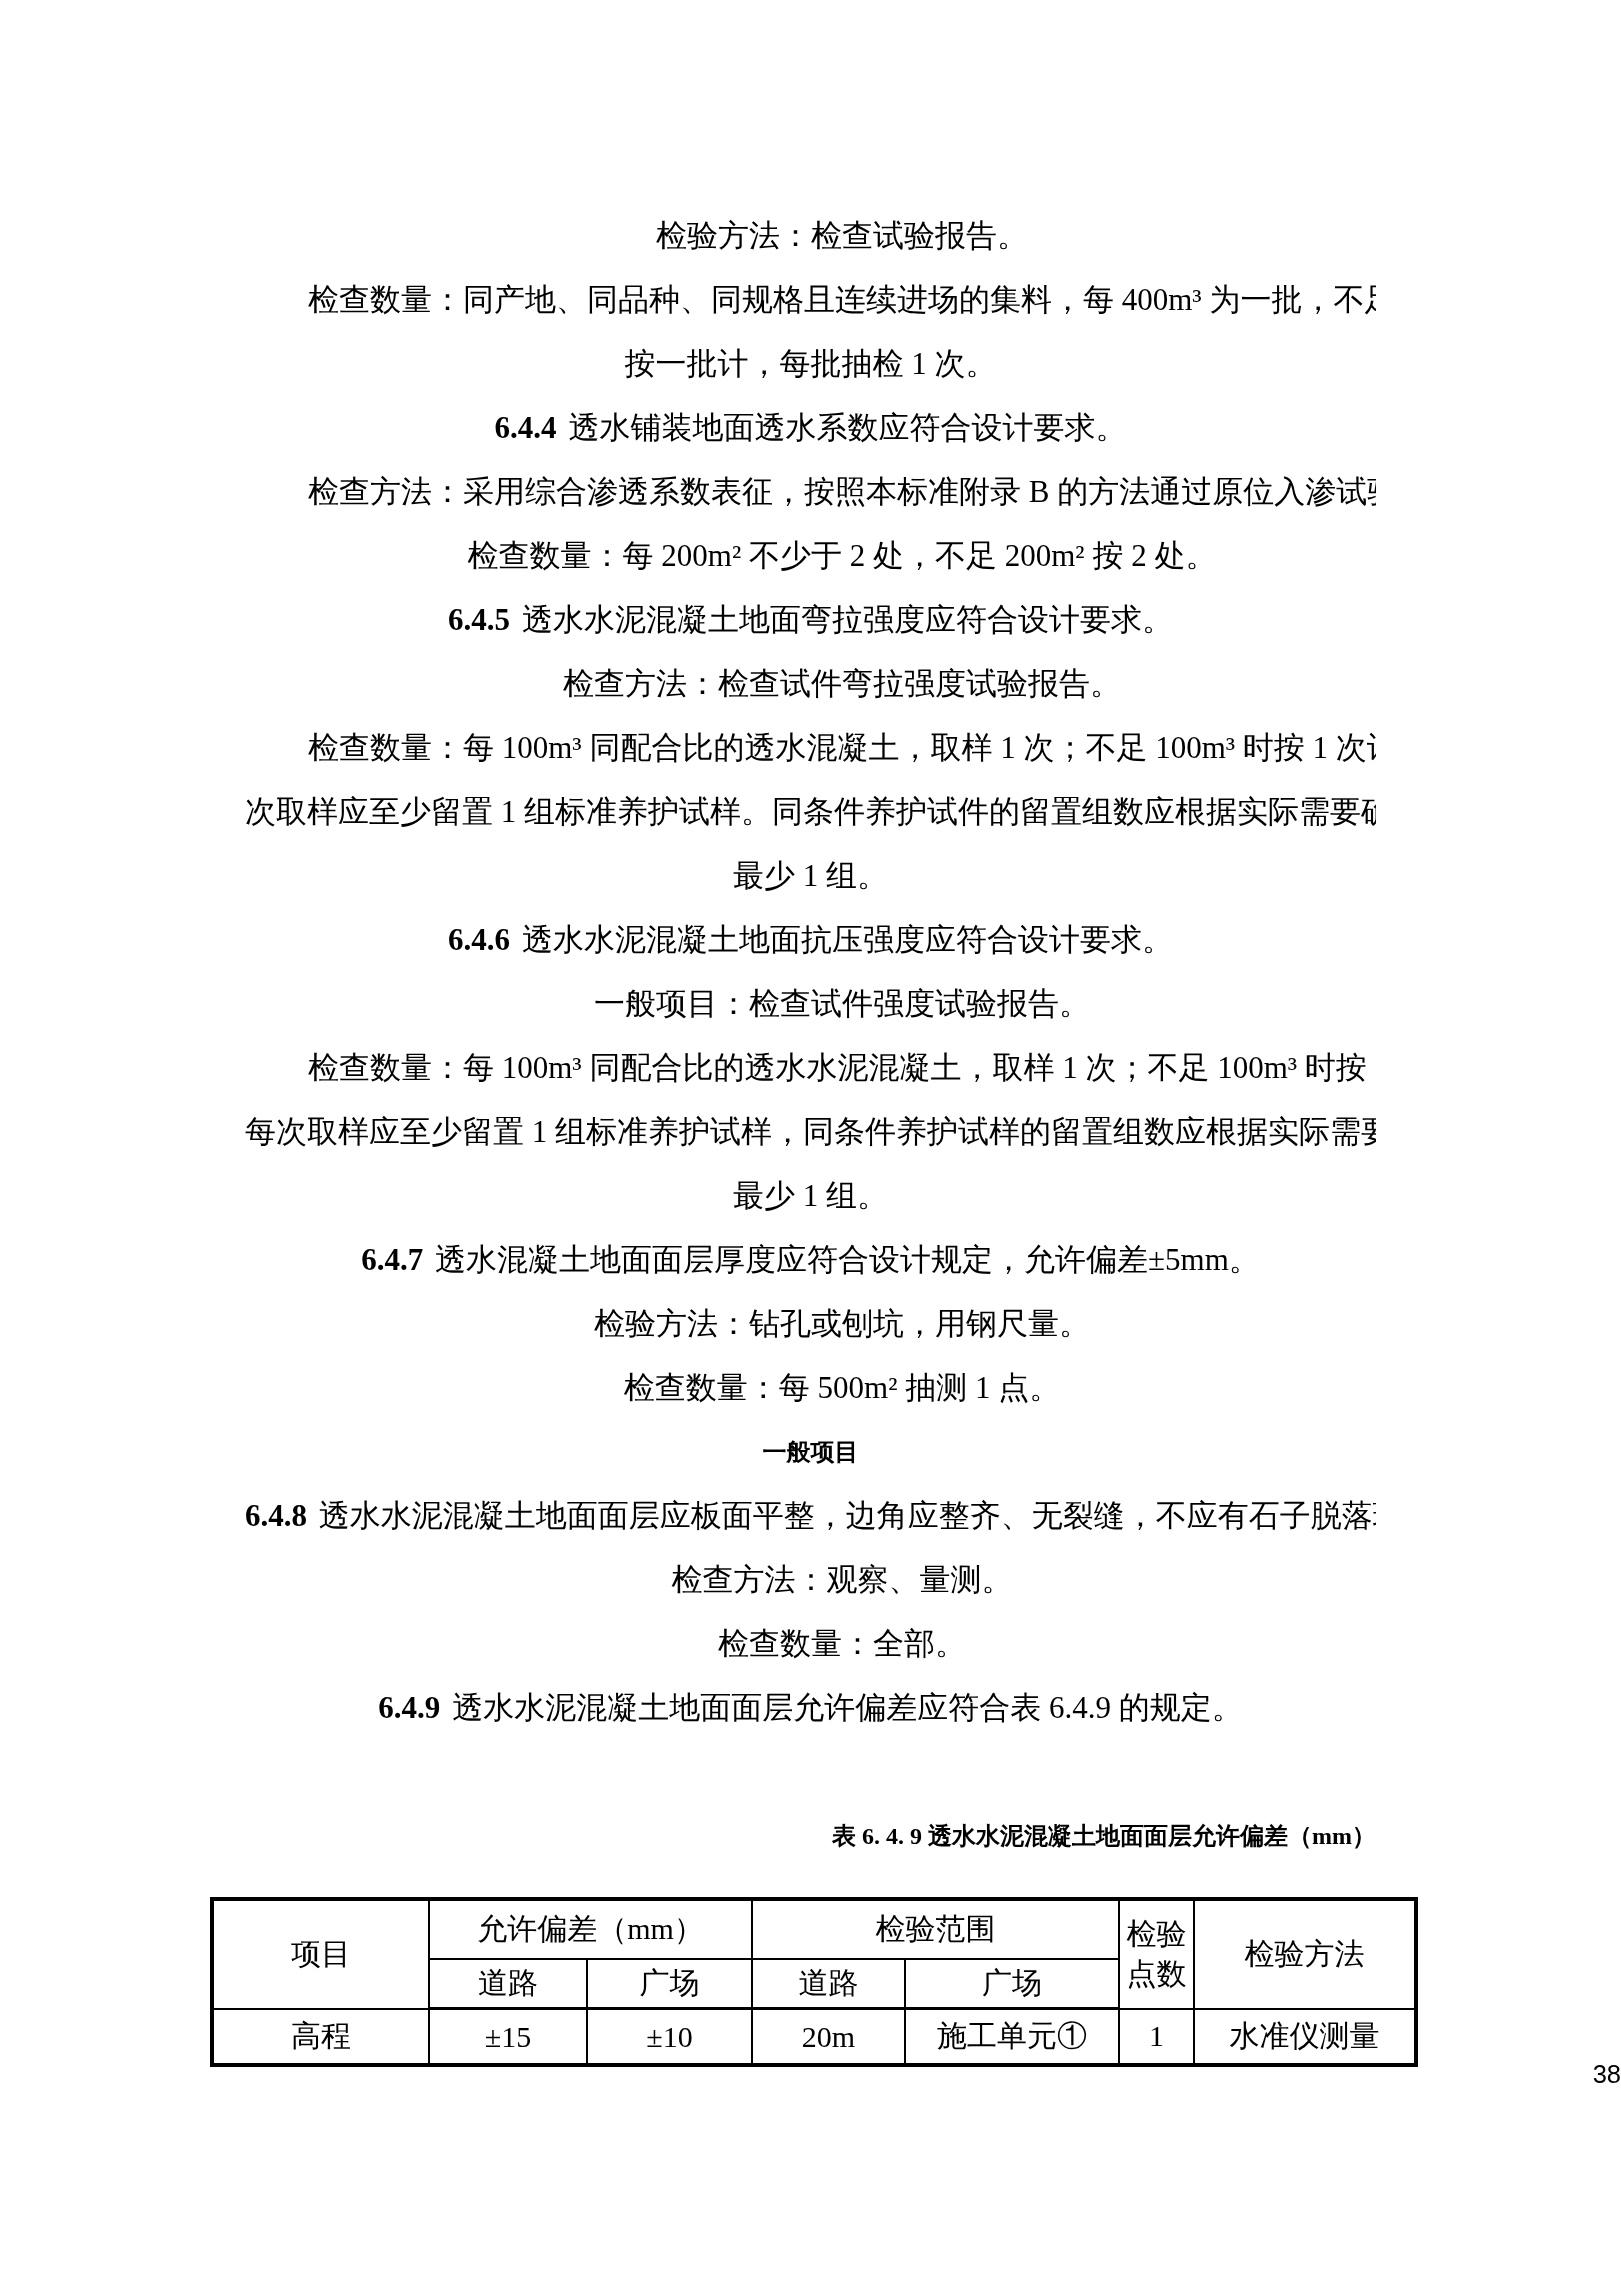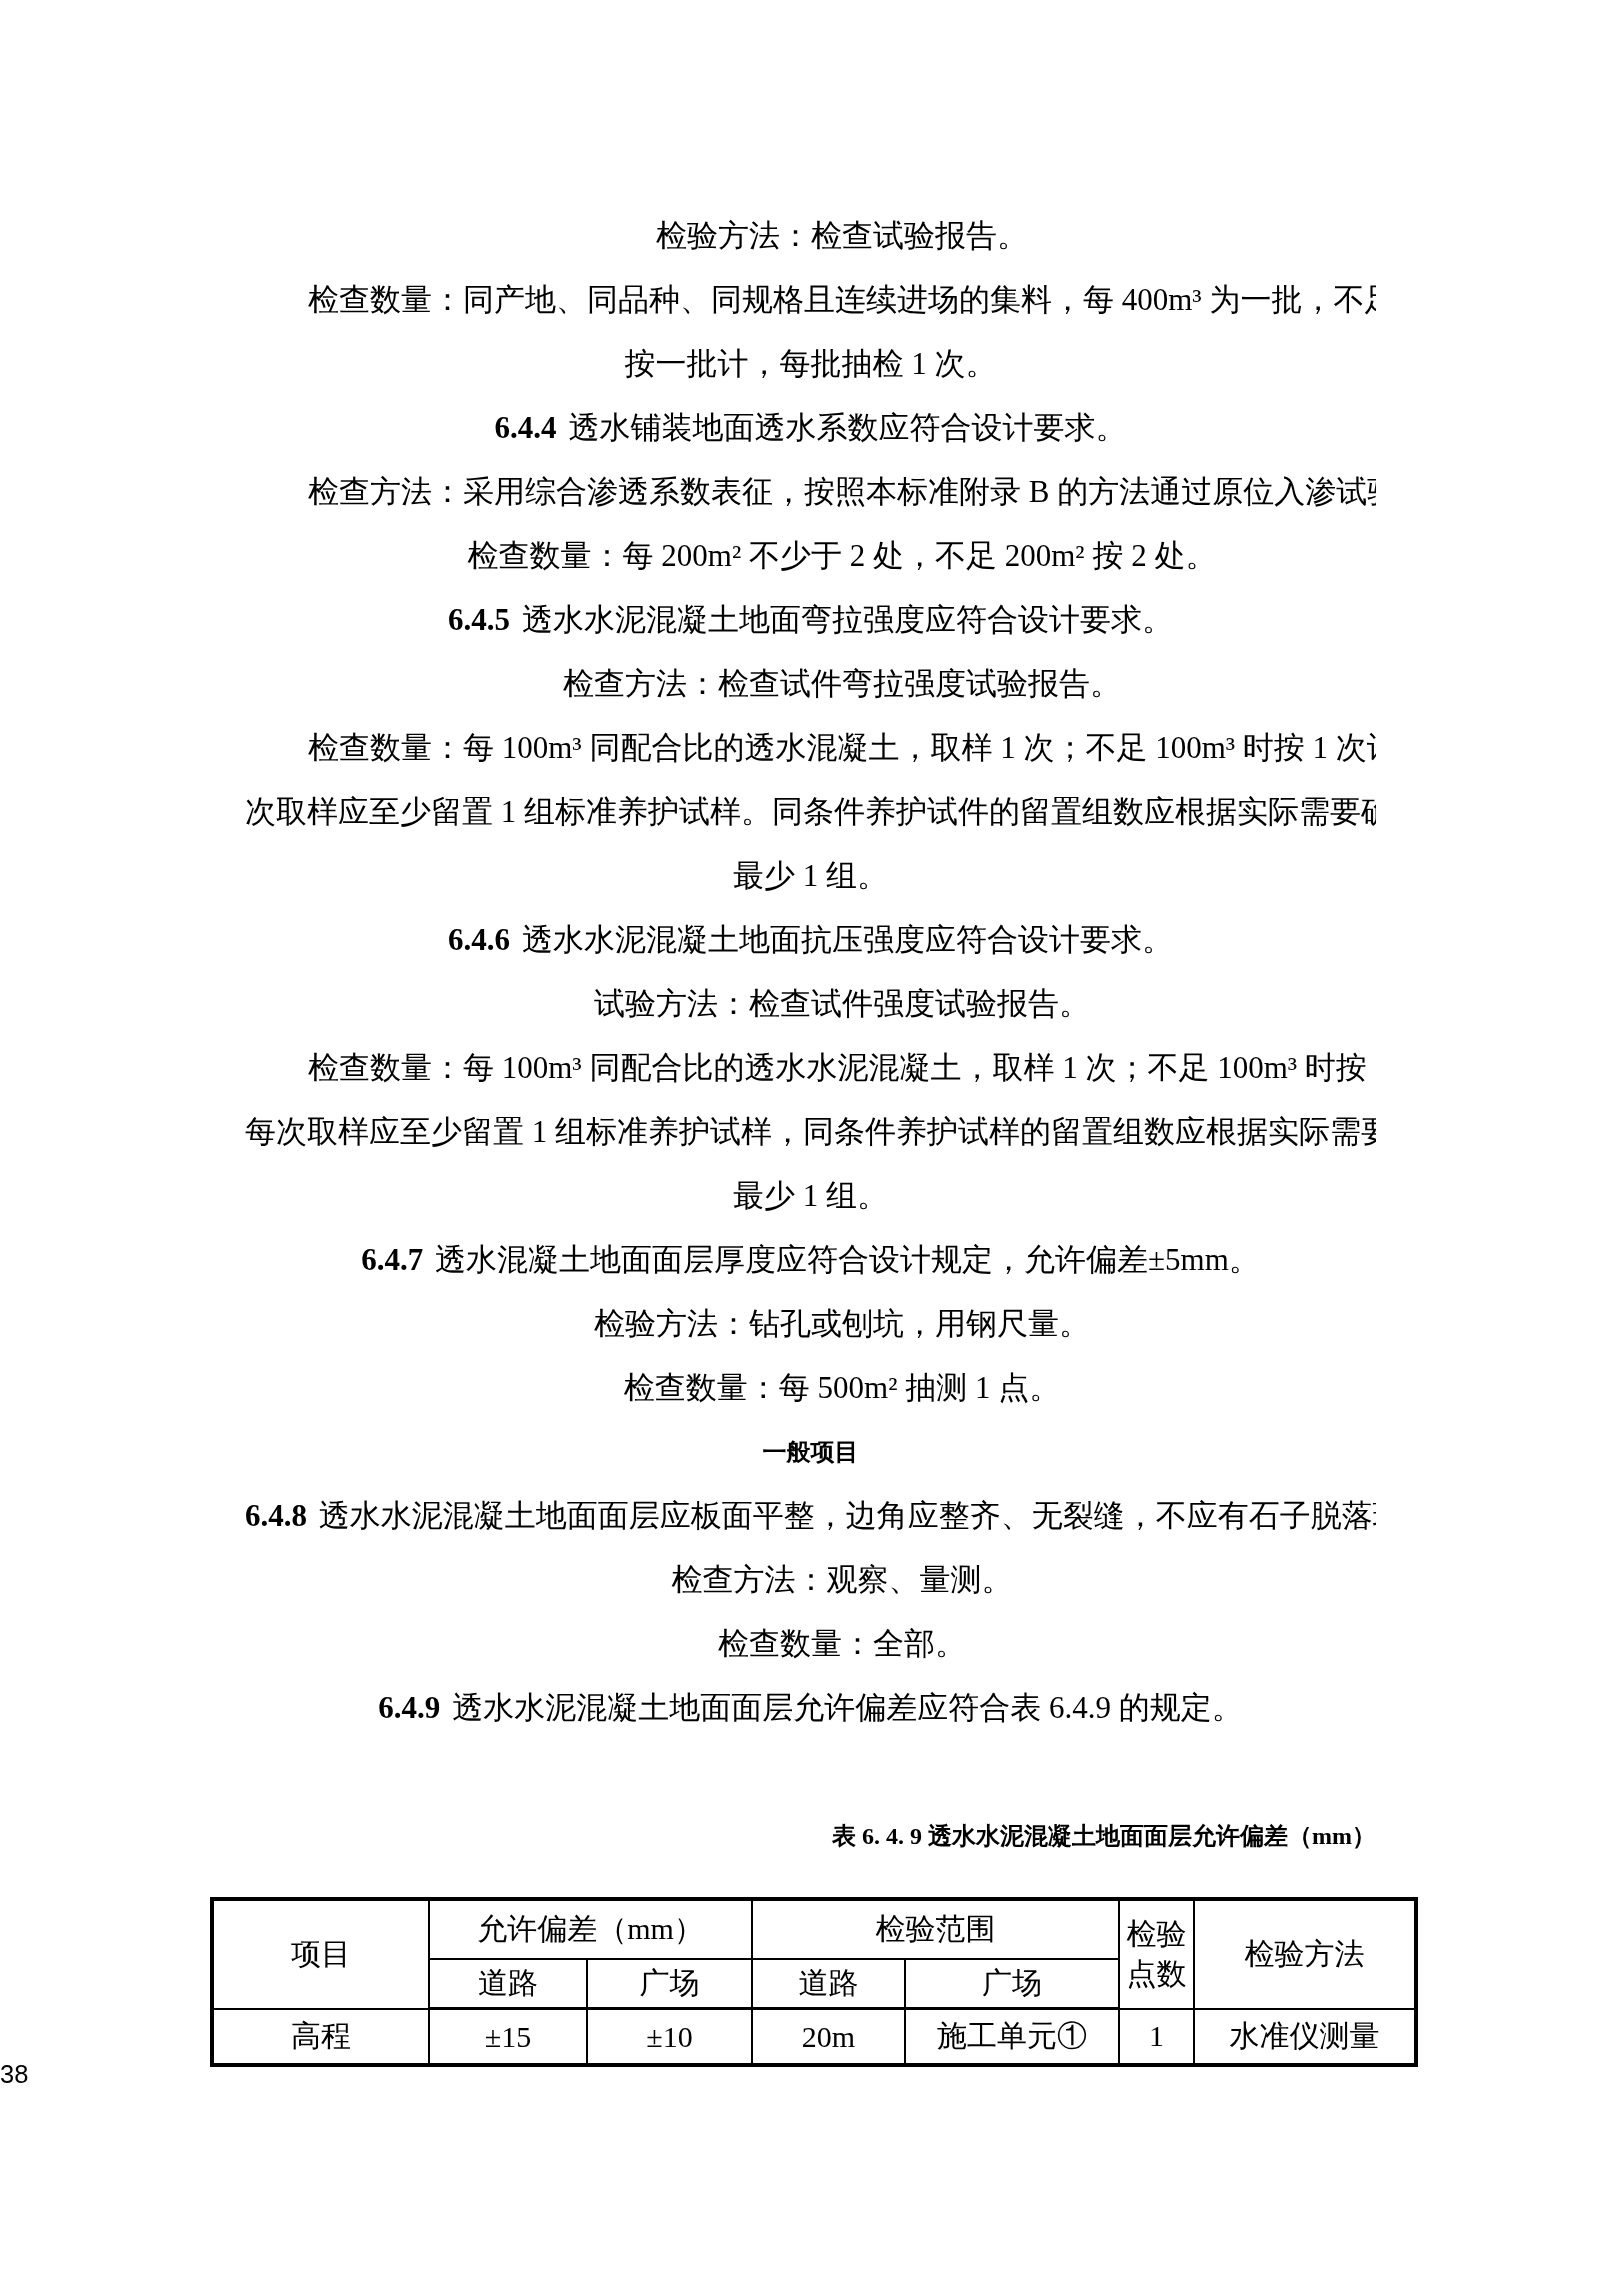--- a/index.html
+++ b/index.html
@@ -99,21 +99,21 @@
   th.points-cell {
     padding: 0;
     line-height: 1.35;
     word-break: break-all;
   }
   .footer-page-number {
     position: absolute;
     left: 0;
     top: 2060px;
     width: 1621px;
-    text-align: left;
+    text-align: right;
     font-size: 25.5px;
     font-family: "Liberation Sans", "DejaVu Sans", sans-serif;
   }
 </style>
 </head>
 <body>
 
 <div class="page">
 
   <div class="content">
@@ -125,21 +125,21 @@
     <div class="line indent stretch">检查方法：采用综合渗透系数表征，按照本标准附录 B 的方法通过原位入渗试验测定。</div>
     <div class="line indent">检查数量：每 200m² 不少于 2 处，不足 200m² 按 2 处。</div>
 
     <div class="line"><span class="clause-num">6.4.5</span><span>透水水泥混凝土地面弯拉强度应符合设计要求。</span></div>
     <div class="line indent">检查方法：检查试件弯拉强度试验报告。</div>
     <div class="line indent stretch">检查数量：每 100m³ 同配合比的透水混凝土，取样 1 次；不足 100m³ 时按 1 次计。每</div>
     <div class="line stretch">次取样应至少留置 1 组标准养护试样。同条件养护试件的留置组数应根据实际需要确定，</div>
     <div class="line">最少 1 组。</div>
 
     <div class="line"><span class="clause-num">6.4.6</span><span>透水水泥混凝土地面抗压强度应符合设计要求。</span></div>
-    <div class="line indent">试验方法：检查试件强度试验报告。</div>
+    <div class="line indent">一般项目：检查试件强度试验报告。</div>
     <div class="line indent stretch">检查数量：每 100m³ 同配合比的透水水泥混凝土，取样 1 次；不足 100m³ 时按 1 次计。</div>
     <div class="line stretch">每次取样应至少留置 1 组标准养护试样，同条件养护试样的留置组数应根据实际需要确定，</div>
     <div class="line">最少 1 组。</div>
 
     <div class="line"><span class="clause-num">6.4.7</span><span>透水混凝土地面面层厚度应符合设计规定，允许偏差±5mm。</span></div>
     <div class="line indent">检验方法：钻孔或刨坑，用钢尺量。</div>
     <div class="line indent">检查数量：每 500m² 抽测 1 点。</div>
 
     <div class="heading-line">一般项目</div>
 

